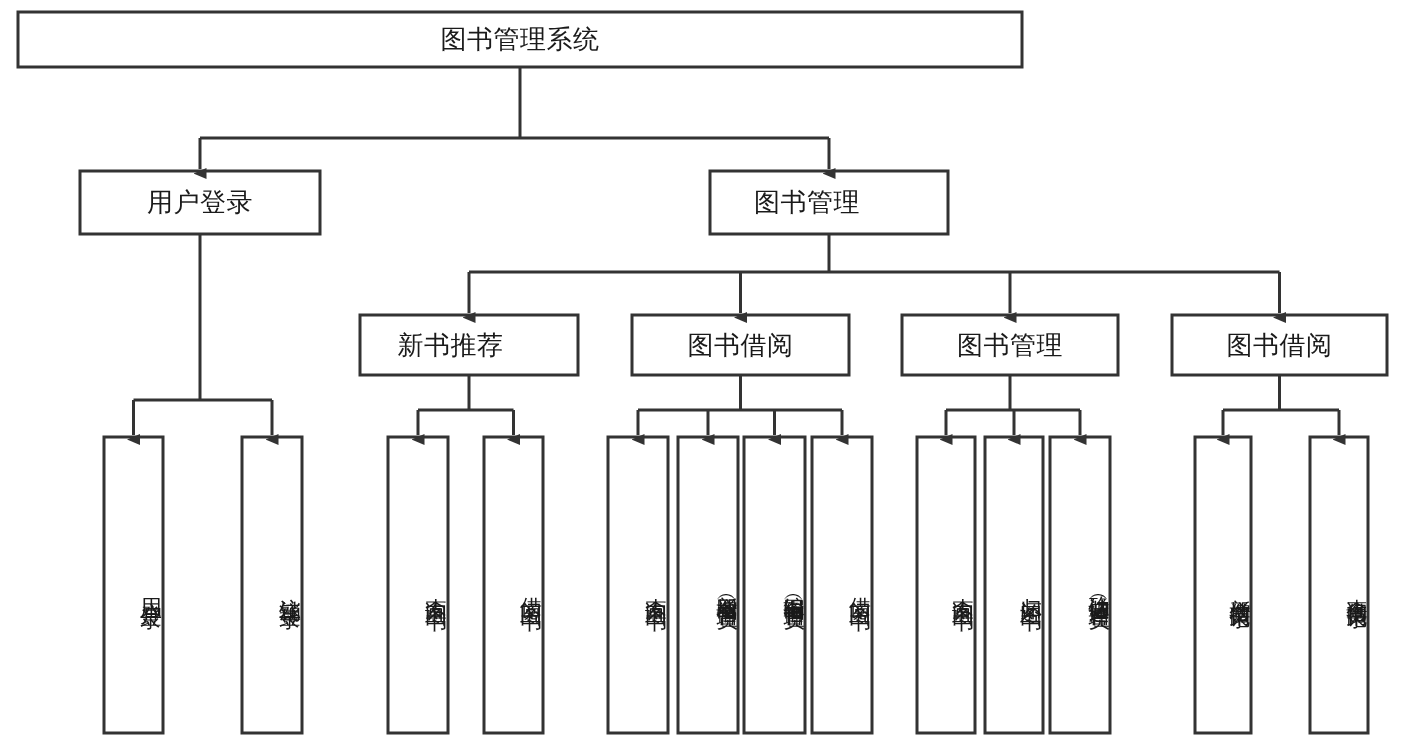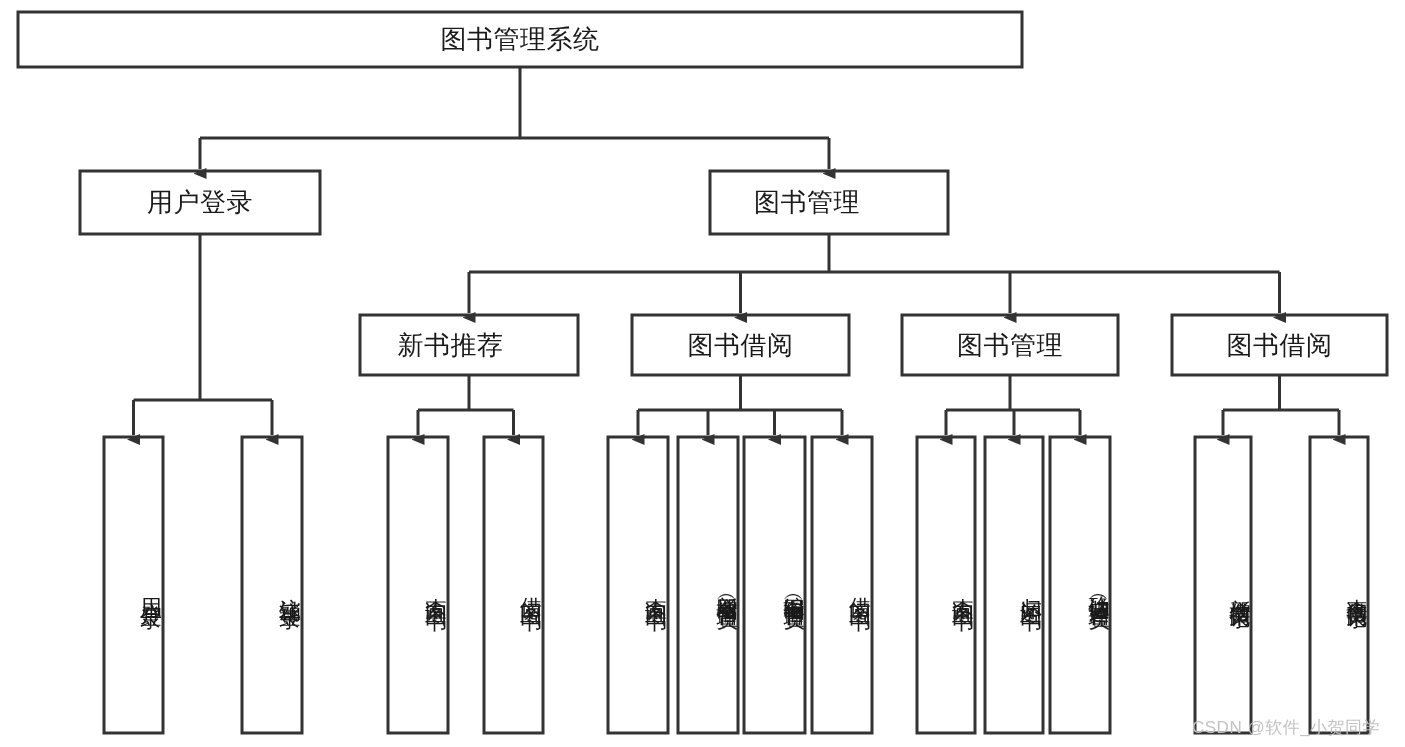--- a/index.html
+++ b/index.html
@@ -163,15 +163,14 @@
       <div class="node-label vert tall" style="left: 678px; top: 437px; width: 60px; height: 296px;">新增图书（管理员）</div>
       <div class="node-label vert tall" style="left: 744px; top: 437px; width: 61px; height: 296px;">编辑图书（管理员）</div>
       <div class="node-label vert" style="left: 812px; top: 437px; width: 60px; height: 296px;">借阅图书</div>
       <div class="node-label vert" style="left: 917px; top: 437px; width: 58px; height: 296px;">查询图书</div>
       <div class="node-label vert" style="left: 985px; top: 437px; width: 58px; height: 296px;">归还图书</div>
       <div class="node-label vert tall" style="left: 1050px; top: 437px; width: 60px; height: 296px;">确认归还（管理员）</div>
       <div class="node-label vert tall" style="left: 1195px; top: 437px; width: 56px; height: 296px;">新增借阅记录</div>
       <div class="node-label vert tall" style="left: 1310px; top: 437px; width: 58px; height: 296px;">查询借阅记录</div>
     </div>
 
-  <div class="watermark" style="left: 1192px; top: 716px; color: rgb(194, 194, 194);">CSDN @软件_小贺同学</div>
 
 </div>
 
 </body></html>

